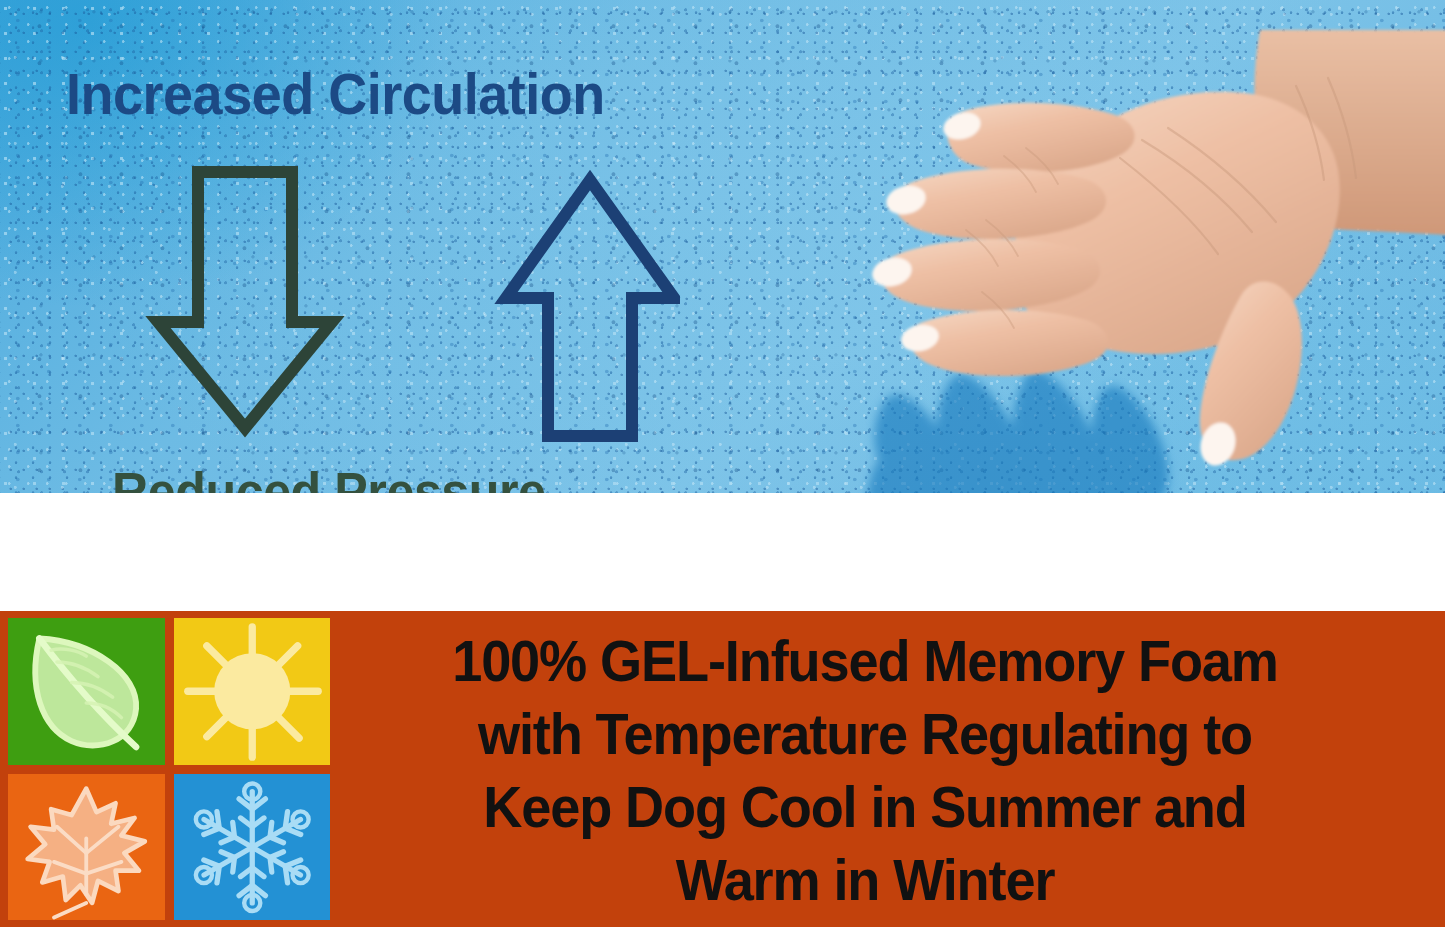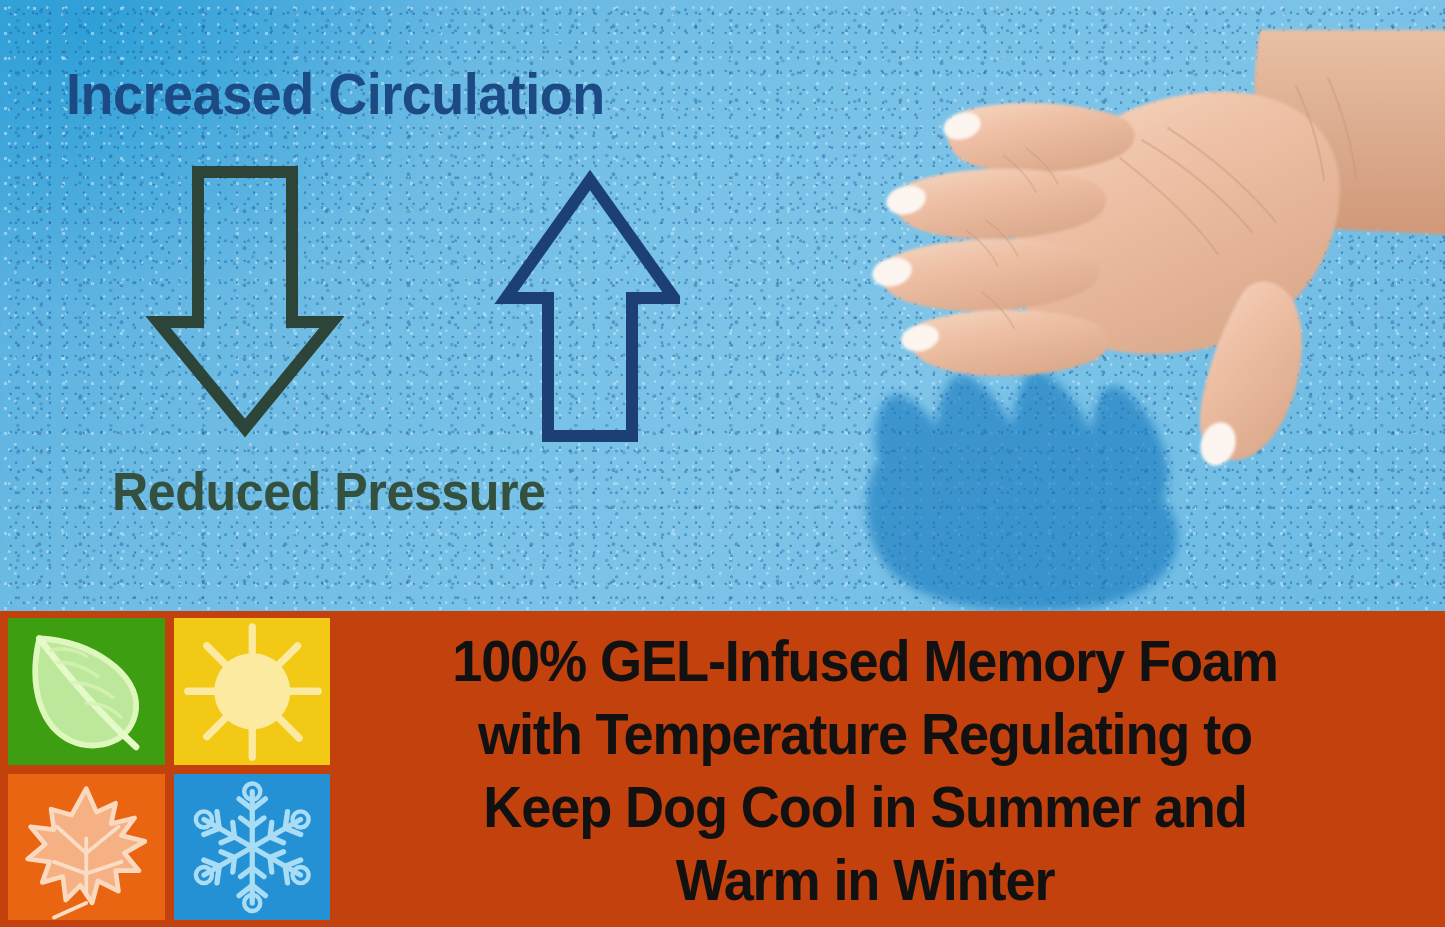--- a/index.html
+++ b/index.html
@@ -19,21 +19,21 @@
     overflow: hidden;
     background: #ffffff;
   }
 
   
   .photo-panel {
     position: absolute;
     left: 0;
     top: 0;
     width: 1445px;
-    height: 611px;
+    height: 493px;
     overflow: hidden;
   }
 
   .foam-base {
     position: absolute;
     inset: 0;
     background:
       radial-gradient(ellipse 520px 400px at 6% 4%,   rgba(20,150,210,0.55) 0%, rgba(20,150,210,0.0) 72%),
       radial-gradient(ellipse 760px 520px at 96% 96%, rgba(120,200,235,0.40) 0%, rgba(120,200,235,0.0) 70%),
       radial-gradient(ellipse 900px 600px at 50% 35%, rgba(140,205,236,0.30) 0%, rgba(140,205,236,0.0) 75%),

